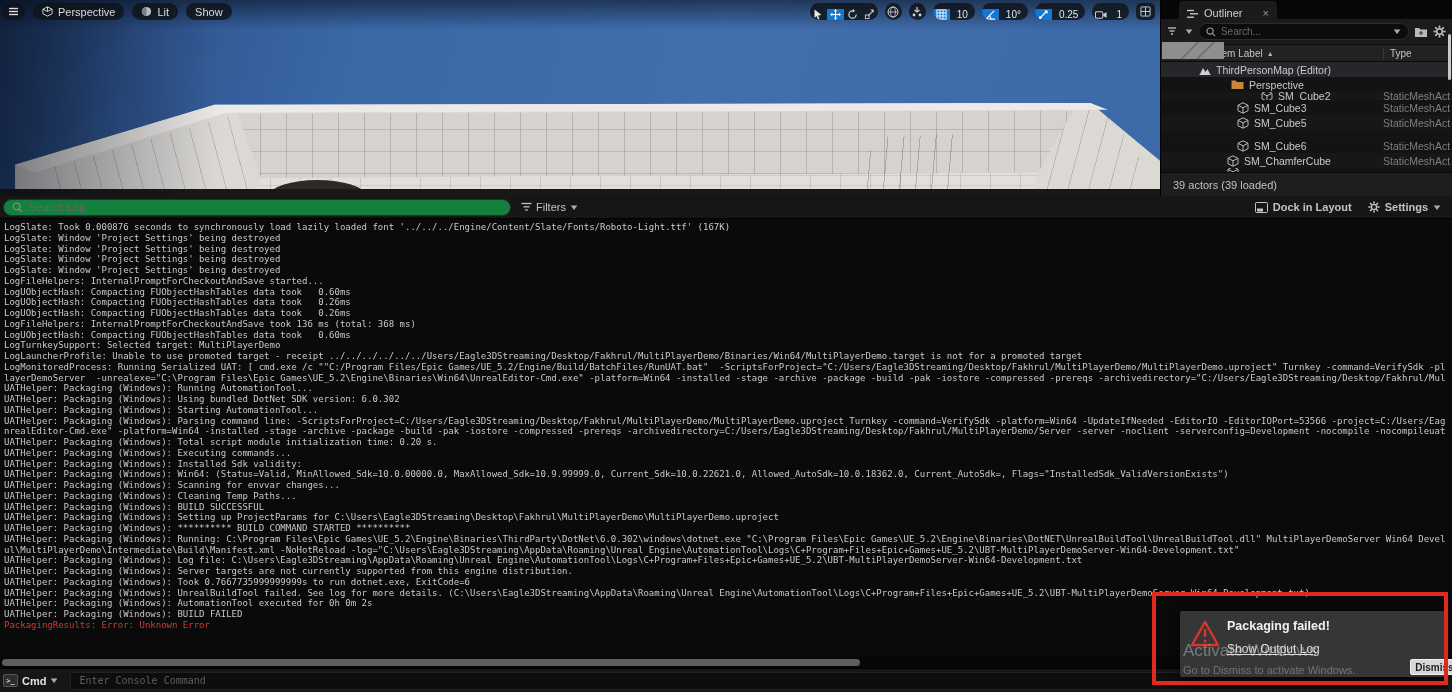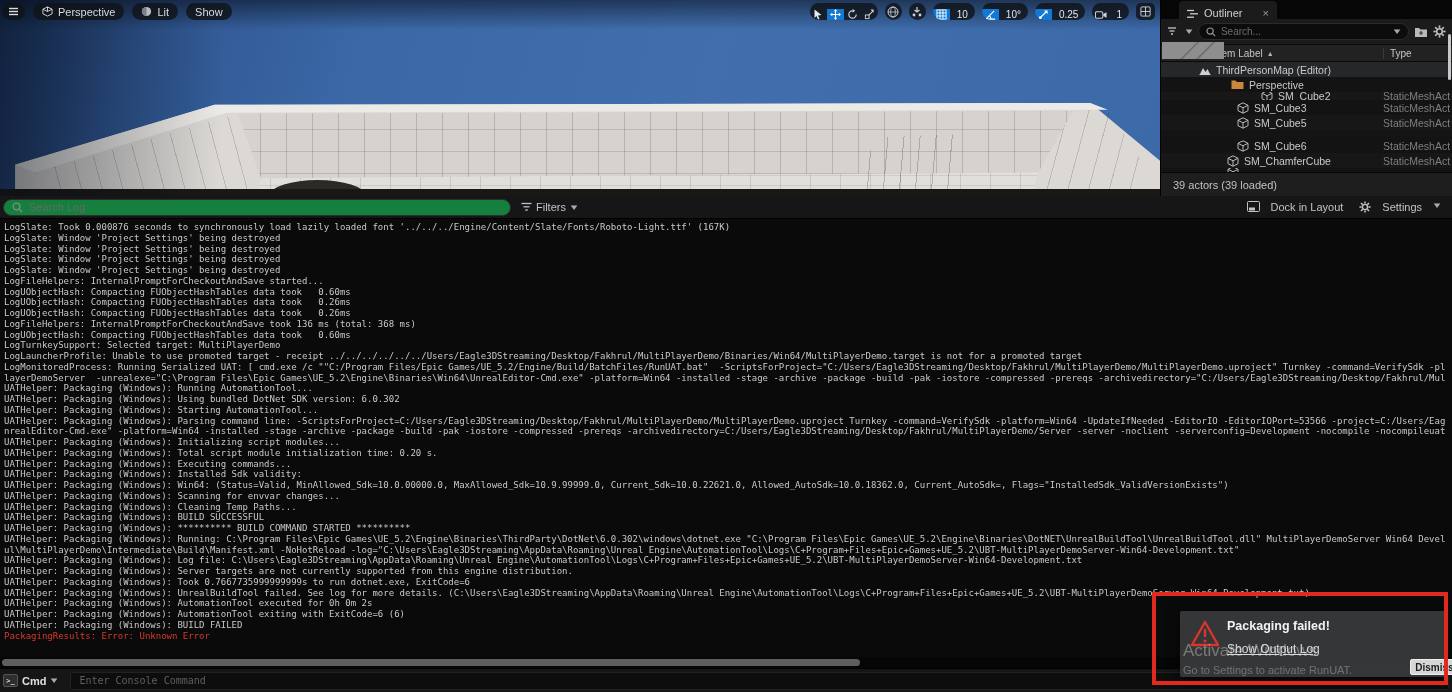--- a/index.html
+++ b/index.html
@@ -93,21 +93,21 @@
   #log-header { height:23px; background:#161616; display:flex; align-items:center; padding:0 3px;
     border-bottom:1px solid #000; }
   #log-search { display:flex; align-items:center; gap:6px; width:508px; height:17px; background:#15803d;
     border:1px solid #2d2d2d; border-radius:9px; padding:0 8px; }
   #log-search input { flex:1; background:transparent; border:none; outline:none; color:#ccc; font-size:11px;
     font-family:inherit; }
   #log-search input::placeholder { color:#686868; }
   #log-filters { display:flex; align-items:center; gap:4px; margin-left:10px; color:#c3c3c3; font-size:11px; }
   #log-header-right { margin-left:auto; display:flex; align-items:center; gap:16px; color:#c3c3c3;
     font-size:11px; padding-right:8px; }
-  .hdr-btn { display:flex; gap:11px; }
+  .hdr-btn { display:flex; align-items:center; gap:5px;font-weight:bold; }
   #log-body { position:relative; height:438px; overflow:hidden; padding:3px 0 0 4px; }
   .log-line { font-family:"DejaVu Sans Mono","Liberation Mono",monospace; font-size:9px; line-height:10.75px;
     white-space:pre; color:#c9c9c9; }
   .log-line.error { color:#d53a2e; }
   #log-hscroll { position:relative; height:11px; background:#060606; }
   #log-hscroll .thumb { position:absolute; left:2px; top:2px; width:858px; height:7px; background:#5e5e5e; border-radius:4px; }
   #console-bar { height:24px; background:#161616; display:flex; align-items:center; padding:0 3px; border-top:1px solid #000; }
   #console-mode { display:flex; align-items:center; gap:4px; color:#e0e0e0; font-size:11px; font-weight:bold; }
   #console-mode .term-ic { width:15px; height:13px; background:#2e2e2e; border:1px solid #555; border-radius:2px;
     color:#ddd; font-size:7px; font-weight:bold; display:flex; align-items:center; justify-content:center;
@@ -542,37 +542,36 @@
           <div class="log-line">LogUObjectHash: Compacting FUObjectHashTables data took   0.60ms</div>
           <div class="log-line">LogTurnkeySupport: Selected target: MultiPlayerDemo</div>
           <div class="log-line">LogLauncherProfile: Unable to use promoted target - receipt ../../../../../../Users/Eagle3DStreaming/Desktop/Fakhrul/MultiPlayerDemo/Binaries/Win64/MultiPlayerDemo.target is not for a promoted target</div>
           <div class="log-line">LogMonitoredProcess: Running Serialized UAT: [ cmd.exe /c ""C:/Program Files/Epic Games/UE_5.2/Engine/Build/BatchFiles/RunUAT.bat"  -ScriptsForProject="C:/Users/Eagle3DStreaming/Desktop/Fakhrul/MultiPlayerDemo/MultiPlayerDemo.uproject" Turnkey -command=VerifySdk -pl</div>
           <div class="log-line">layerDemoServer  -unrealexe="C:\Program Files\Epic Games\UE_5.2\Engine\Binaries\Win64\UnrealEditor-Cmd.exe" -platform=Win64 -installed -stage -archive -package -build -pak -iostore -compressed -prereqs -archivedirectory="C:/Users/Eagle3DStreaming/Desktop/Fakhrul/Mul</div>
           <div class="log-line">UATHelper: Packaging (Windows): Running AutomationTool...</div>
           <div class="log-line">UATHelper: Packaging (Windows): Using bundled DotNet SDK version: 6.0.302</div>
           <div class="log-line">UATHelper: Packaging (Windows): Starting AutomationTool...</div>
           <div class="log-line">UATHelper: Packaging (Windows): Parsing command line: -ScriptsForProject=C:/Users/Eagle3DStreaming/Desktop/Fakhrul/MultiPlayerDemo/MultiPlayerDemo.uproject Turnkey -command=VerifySdk -platform=Win64 -UpdateIfNeeded -EditorIO -EditorIOPort=53566 -project=C:/Users/Eag</div>
           <div class="log-line">nrealEditor-Cmd.exe" -platform=Win64 -installed -stage -archive -package -build -pak -iostore -compressed -prereqs -archivedirectory=C:/Users/Eagle3DStreaming/Desktop/Fakhrul/MultiPlayerDemo/Server -server -noclient -serverconfig=Development -nocompile -nocompileuat</div>
-          <div class="log-line">UATHelper: Packaging (Windows): Initializing script modules...</div>
           <div class="log-line">UATHelper: Packaging (Windows): Total script module initialization time: 0.20 s.</div>
           <div class="log-line">UATHelper: Packaging (Windows): Executing commands...</div>
           <div class="log-line">UATHelper: Packaging (Windows): Installed Sdk validity:</div>
           <div class="log-line">UATHelper: Packaging (Windows): Win64: (Status=Valid, MinAllowed_Sdk=10.0.00000.0, MaxAllowed_Sdk=10.9.99999.0, Current_Sdk=10.0.22621.0, Allowed_AutoSdk=10.0.18362.0, Current_AutoSdk=, Flags="InstalledSdk_ValidVersionExists")</div>
           <div class="log-line">UATHelper: Packaging (Windows): Scanning for envvar changes...</div>
           <div class="log-line">UATHelper: Packaging (Windows): Cleaning Temp Paths...</div>
           <div class="log-line">UATHelper: Packaging (Windows): BUILD SUCCESSFUL</div>
+          <div class="log-line">UATHelper: Packaging (Windows): Setting up ProjectParams for C:\Users\Eagle3DStreaming\Desktop\Fakhrul\MultiPlayerDemo\MultiPlayerDemo.uproject</div>
           <div class="log-line">UATHelper: Packaging (Windows): ********** BUILD COMMAND STARTED **********</div>
           <div class="log-line">UATHelper: Packaging (Windows): Running: C:\Program Files\Epic Games\UE_5.2\Engine\Binaries\ThirdParty\DotNet\6.0.302\windows\dotnet.exe "C:\Program Files\Epic Games\UE_5.2\Engine\Binaries\DotNET\UnrealBuildTool\UnrealBuildTool.dll" MultiPlayerDemoServer Win64 Devel</div>
           <div class="log-line">ul\MultiPlayerDemo\Intermediate\Build\Manifest.xml -NoHotReload -log="C:\Users\Eagle3DStreaming\AppData\Roaming\Unreal Engine\AutomationTool\Logs\C+Program+Files+Epic+Games+UE_5.2\UBT-MultiPlayerDemoServer-Win64-Development.txt"</div>
           <div class="log-line">UATHelper: Packaging (Windows): Log file: C:\Users\Eagle3DStreaming\AppData\Roaming\Unreal Engine\AutomationTool\Logs\C+Program+Files+Epic+Games+UE_5.2\UBT-MultiPlayerDemoServer-Win64-Development.txt</div>
           <div class="log-line">UATHelper: Packaging (Windows): Server targets are not currently supported from this engine distribution.</div>
           <div class="log-line">UATHelper: Packaging (Windows): Took 0.7667735999999999s to run dotnet.exe, ExitCode=6</div>
           <div class="log-line">UATHelper: Packaging (Windows): UnrealBuildTool failed. See log for more details. (C:\Users\Eagle3DStreaming\AppData\Roaming\Unreal Engine\AutomationTool\Logs\C+Program+Files+Epic+Games+UE_5.2\UBT-MultiPlayerDemoServer-Win64-Development.txt)</div>
           <div class="log-line">UATHelper: Packaging (Windows): AutomationTool executed for 0h 0m 2s</div>
-          <div class="log-line">UATHelper: Packaging (Windows): AutomationTool exiting with ExitCode=6 (6)</div>
           <div class="log-line">UATHelper: Packaging (Windows): BUILD FAILED</div>
         </div>
       <div class="log-line error">PackagingResults: Error: Unknown Error</div>
     </div>
 
     <div id="log-hscroll">
       <div class="thumb"></div>
     </div>
 
     <div id="console-bar">
@@ -593,18 +592,18 @@
           <path d="M15 2 L28 25 L2 25 Z" fill="none" stroke="#d9352c" stroke-width="2.4" stroke-linejoin="round"></path>
           <line x1="15" y1="9" x2="15" y2="17" stroke="#d9352c" stroke-width="2.4"></line>
           <circle cx="15" cy="21" r="1.5" fill="#d9352c"></circle>
         </svg>
     </span>
     <span id="toast-title">Packaging failed!</span>
     <span id="toast-link">Show Output Log</span>
   </div>
   <div id="watermark">
     <div class="wm1">Activate Windows</div>
-    <div class="wm2">Go to Settings to activate RunUAT.</div>
+    <div class="wm2">Go to Dismiss to activate Windows.</div>
   </div>
   <div id="dismiss-btn">Dismiss</div>
   <div id="red-annotation"></div>
 
 </div>
 
 </body></html>

